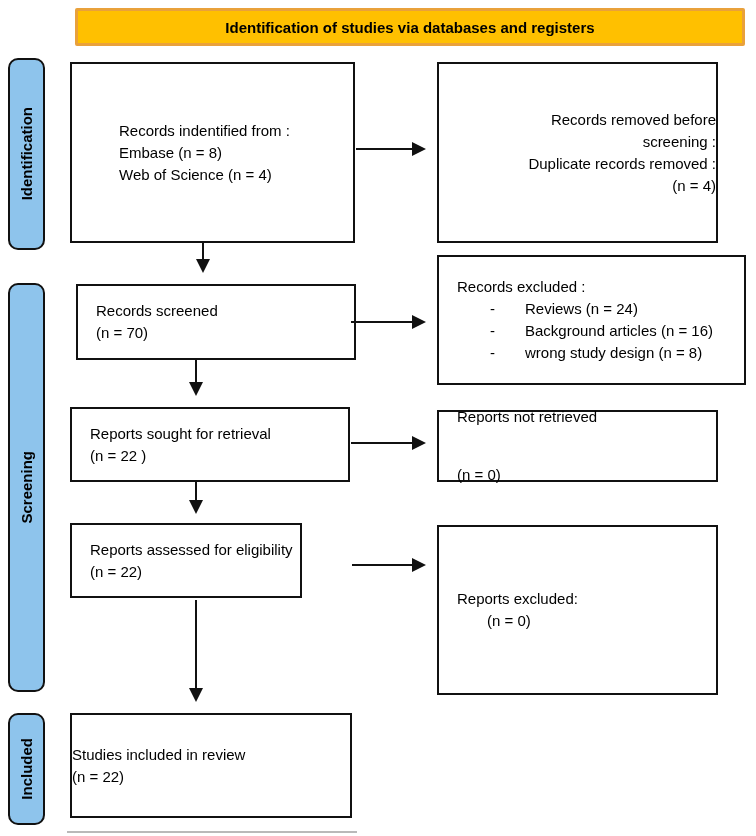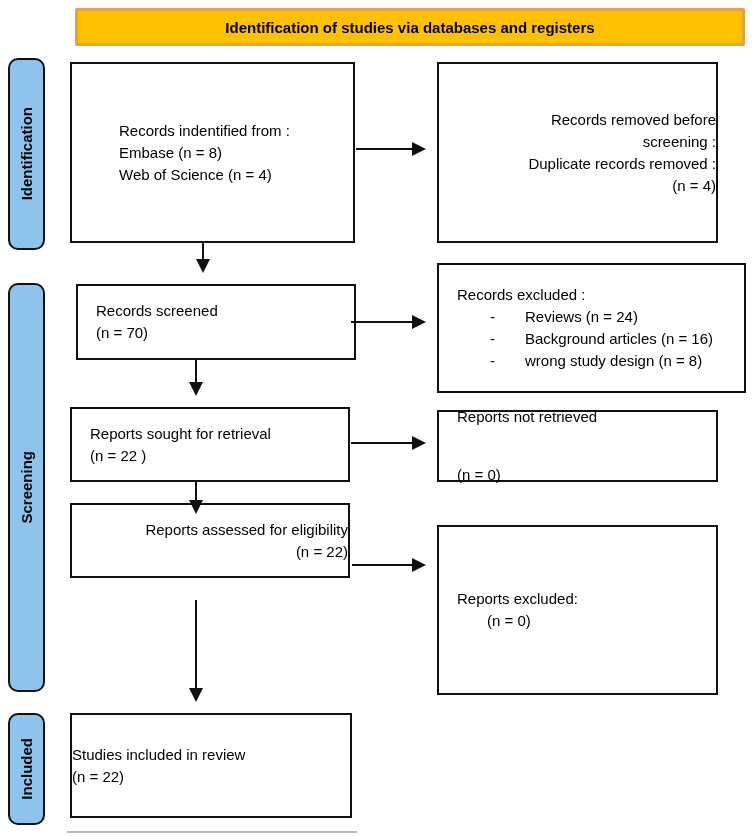--- a/index.html
+++ b/index.html
@@ -44,24 +44,24 @@
     position: absolute;
     background: #ffffff;
     border: 2.5px solid #111;
     box-sizing: border-box;
     display: flex; flex-direction: column; justify-content: center;
     font-size: 15px; line-height: 22px; color: #000;
   }
   .b1 { left: 70px;  top: 62px;  width: 285px; height: 181px; padding-left: 47px; }
   .b2 { left: 437px; top: 62px;  width: 281px; height: 181px; padding-left: 41px; text-align: right; }
   .b3 { left: 76px;  top: 284px; width: 280px; height: 76px;  padding-left: 18px; }
-  .b4 { left: 437px; top: 255px; width: 309px; height: 130px; padding-left: 18px; margin-top: 8px; }
+  .b4 { left: 437px; top: 255px; width: 309px; height: 130px; padding-left: 18px; }
   .b5 { left: 70px;  top: 407px; width: 280px; height: 75px;  padding-left: 18px; }
   .b6 { left: 437px; top: 410px; width: 281px; height: 72px;  padding-left: 18px; gap: 36px; }
-  .b7 { left: 70px;  top: 503px; width: 280px; height: 75px;  padding-left: 18px; text-align: right; }
+  .b7 { left: 70px;  top: 523px; width: 232px; height: 75px;  padding-left: 18px; }
   .b8 { left: 437px; top: 525px; width: 281px; height: 170px; padding-left: 18px; }
   .b9 { left: 70px;  top: 713px; width: 282px; height: 105px;  }
   .b8 .indent { padding-left: 30px; }
   .li { display: flex; padding-left: 33px; }
   .li .dash { width: 35px; flex: 0 0 35px; text-align: left; }
   .h-arrow {
     position: absolute; height: 2px; background: #111;
   }
   .h-arrow::after {
     content: ''; position: absolute; right: -2px; top: -6px;

